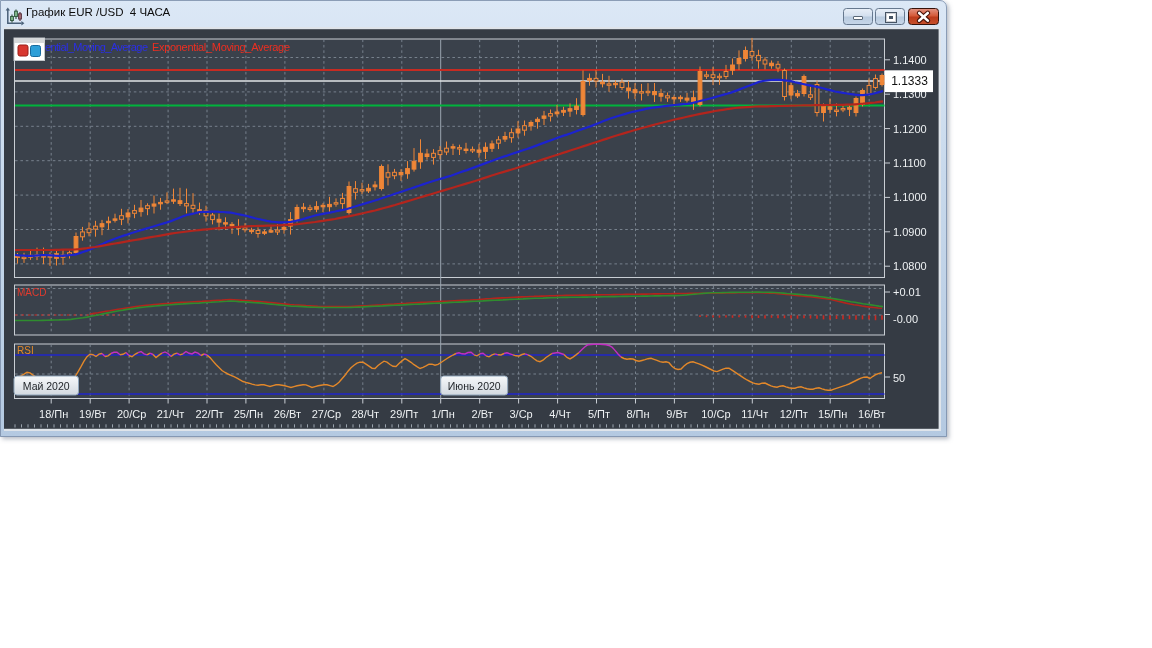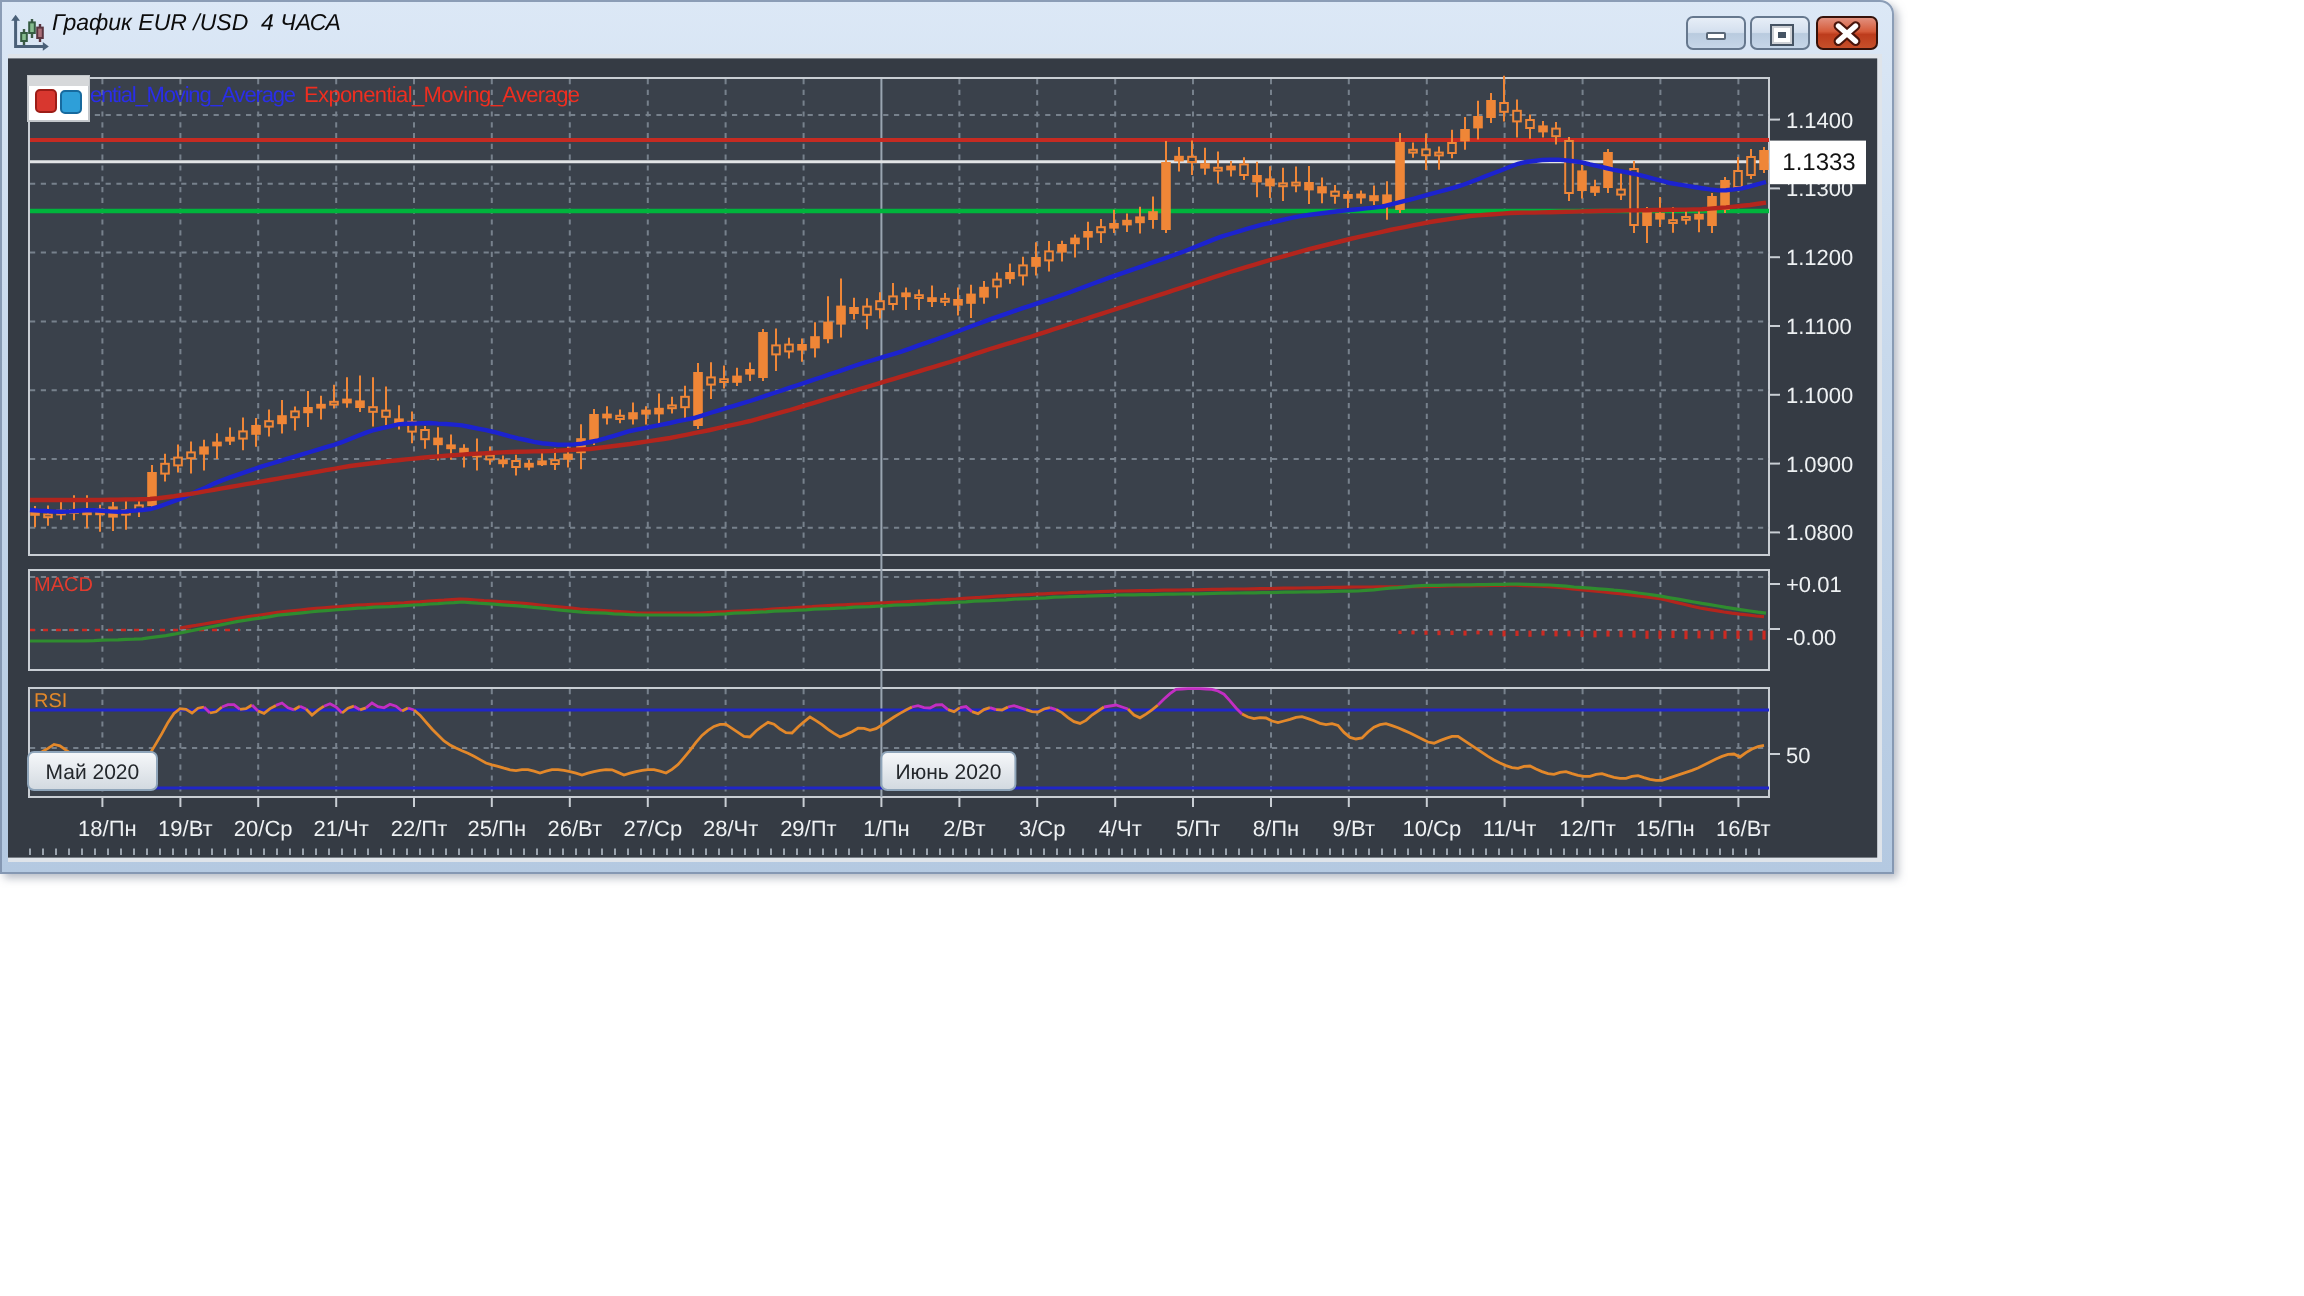--- a/index.html
+++ b/index.html
@@ -1,19 +1,19 @@
 <!DOCTYPE html>
 <html><head><meta charset="utf-8"><style>
 html,body{margin:0;padding:0;background:#ffffff;width:1152px;height:648px;overflow:hidden;}
 *{box-sizing:border-box;}
 #win{position:absolute;left:0;top:0;width:947px;height:437px;
  background:linear-gradient(#dce8f6,#c8d9ec 40%,#b4c9e1);
  border-radius:0 0 0 0;border-top-right-radius:7px;
  box-shadow:2px 2px 4px rgba(110,120,140,.5);outline:1px solid rgba(125,143,170,.85);outline-offset:-1px;font-family:"Liberation Sans",sans-serif;}
-#title{position:absolute;left:26px;top:6px;font-size:11.5px;color:#0c0c0c;font-style:italic;}
+#title{position:absolute;left:26px;top:6px;font-size:11.5px;color:#0c0c0c;}
 .btn{position:absolute;top:8px;height:16.5px;border-radius:3.5px;}
 #bmin{left:842.5px;width:30px;background:linear-gradient(#e7eef7,#d3dfee 48%,#b9cbdf 52%,#c6d6e8);border:1px solid #66788e;}
 #bmax{left:875px;width:30px;background:linear-gradient(#e7eef7,#d3dfee 48%,#b9cbdf 52%,#c6d6e8);border:1px solid #66788e;}
 #bclose{left:907.5px;width:31px;background:linear-gradient(#e2907e,#d55b3a 45%,#bd3c1c 55%,#c64f2a);border:1.5px solid #35120a;}
 #bmin .g{position:absolute;left:9px;top:7px;width:10px;height:3.5px;background:#fff;border:1px solid #5a6878;border-radius:1px;}
 #bmax .g{position:absolute;left:9.5px;top:3.5px;width:10px;height:9px;background:#fff;border:1.6px solid #46546444;outline:1.6px solid #465464;}
 #bmax .g2{position:absolute;left:13px;top:7px;width:4px;height:2.6px;background:#465464;}
 </style></head><body>
 <div id="win">
  <svg width="20" height="20" viewBox="0 0 20 20" style="position:absolute;left:5px;top:7px;">

